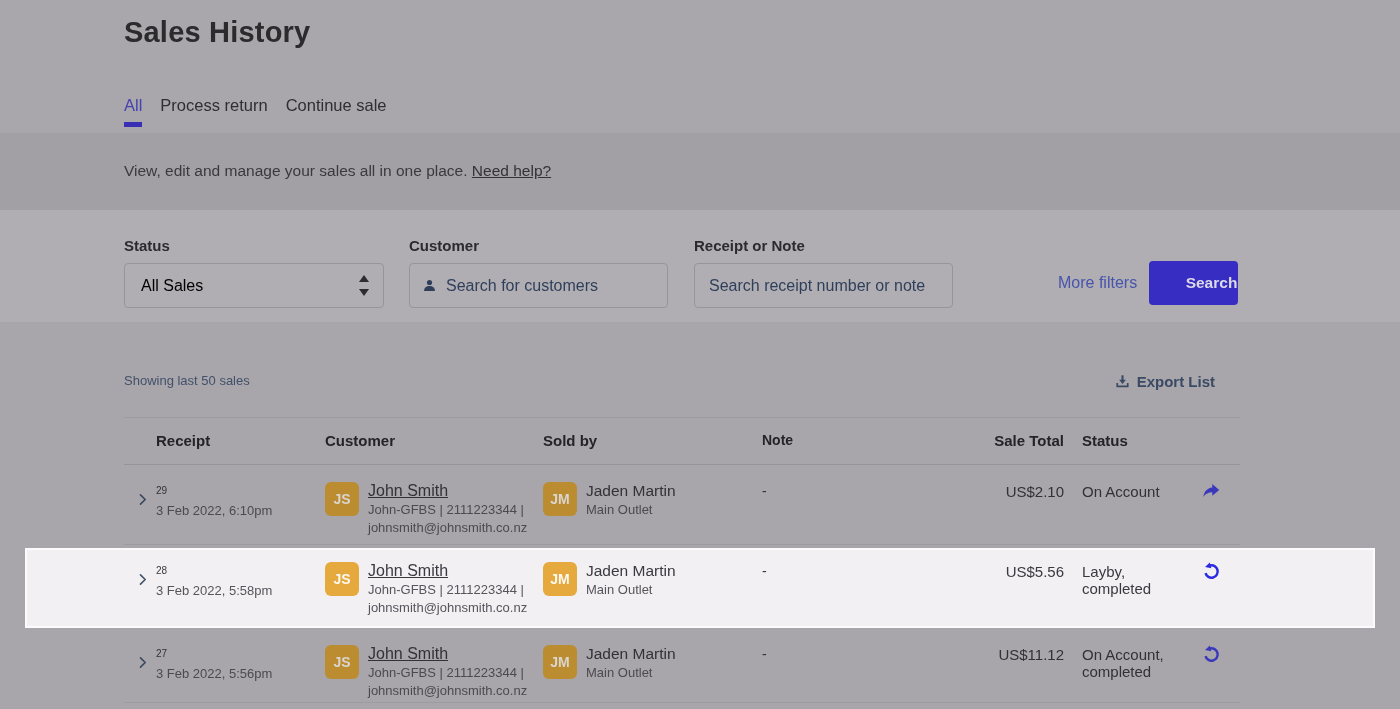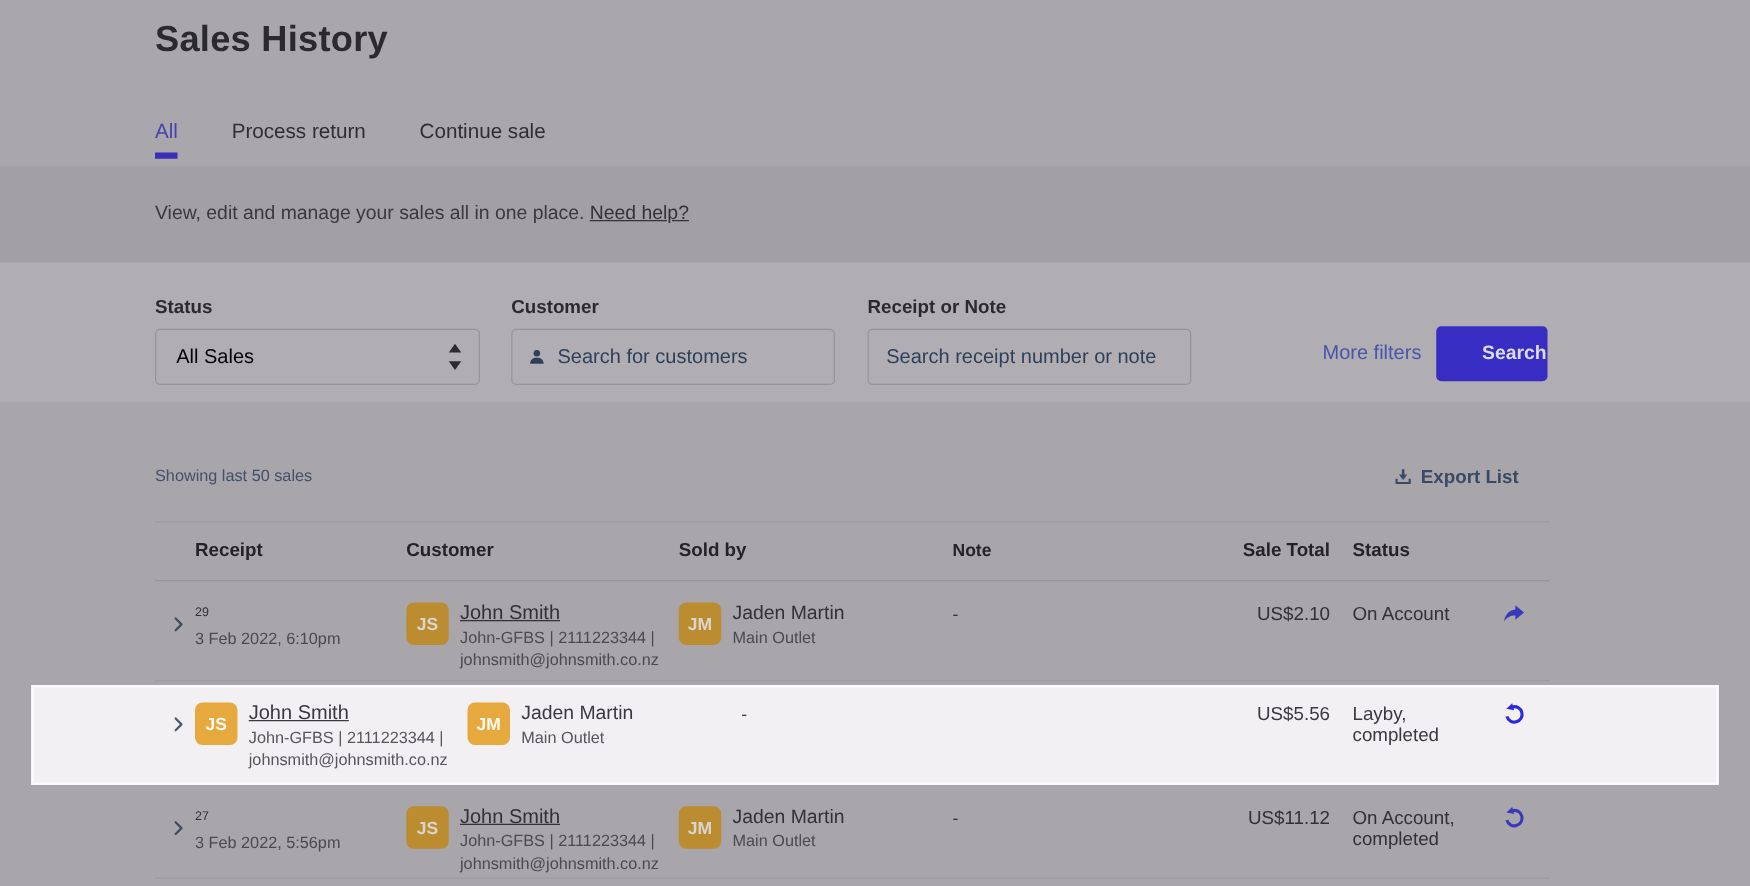--- a/index.html
+++ b/index.html
@@ -5,21 +5,21 @@
   html,body{margin:0;padding:0;}
   body{
     width:1400px;height:709px;position:relative;overflow:hidden;
     background:#a8a6aa;
     font-family:"Liberation Sans", sans-serif;
     -webkit-font-smoothing:antialiased;
   }
   
   .sec-header{position:absolute;top:0;left:0;width:1400px;height:130px;background:#a9a7ab;}
   .page-title{position:absolute;left:124px;top:16px;margin:0;font-size:29px;font-weight:700;color:#2b2a2d;letter-spacing:.2px;}
-  .tabs{position:absolute;left:124px;top:96px;display:flex;gap:43px;font-size:16.5px;color:#2f2e32;}
+  .tabs{position:absolute;left:124px;top:96px;display:flex;gap:18px;font-size:16.5px;color:#2f2e32;}
   .tab{position:relative;cursor:pointer;}
   .tab.active{color:#4543b0;}
   .tab.active::after{content:"";position:absolute;left:0;bottom:-12px;width:100%;height:5px;background:#392fb5;}
   
   .sec-banner{position:absolute;top:133px;left:0;width:1400px;height:80px;background:#a2a0a4;}
   .banner-text{position:absolute;left:124px;top:29px;margin:0;font-size:15.5px;color:#3a393d;}
   .banner-text a{color:#333236;text-decoration:underline;cursor:pointer;}
   
   .sec-filters{position:absolute;top:210px;left:0;width:1400px;height:112px;background:#b0aeb2;}
   .fgroup{position:absolute;top:27px;}
@@ -201,20 +201,24 @@
 
   <div class="row lit">
     <div class="c-chev">
       <span class="chev-btn">
         <svg width="8" height="13" viewBox="0 0 8 13" fill="none" stroke="currentColor" stroke-width="1.7" stroke-linecap="round" stroke-linejoin="round">
           <polyline points="1.5,1.8 6.2,6.5 1.5,11.2"></polyline>
         </svg>
         <span></span>
       </span>
     </div>
+    <div class="c-receipt">
+      <div class="rc-num">28</div>
+      <div class="rc-date">3 Feb 2022, 5:58pm</div>
+    </div>
     <div class="c-customer">
       <span class="avatar">JS</span>
       <span>
         <span class="cust-name">John Smith</span>
         <div class="cust-sub">John-GFBS | 2111223344 |</div>
         <div class="cust-sub">johnsmith@johnsmith.co.nz</div>
       </span>
     </div>
     <div class="c-soldby">
       <span class="avatar">JM</span>

